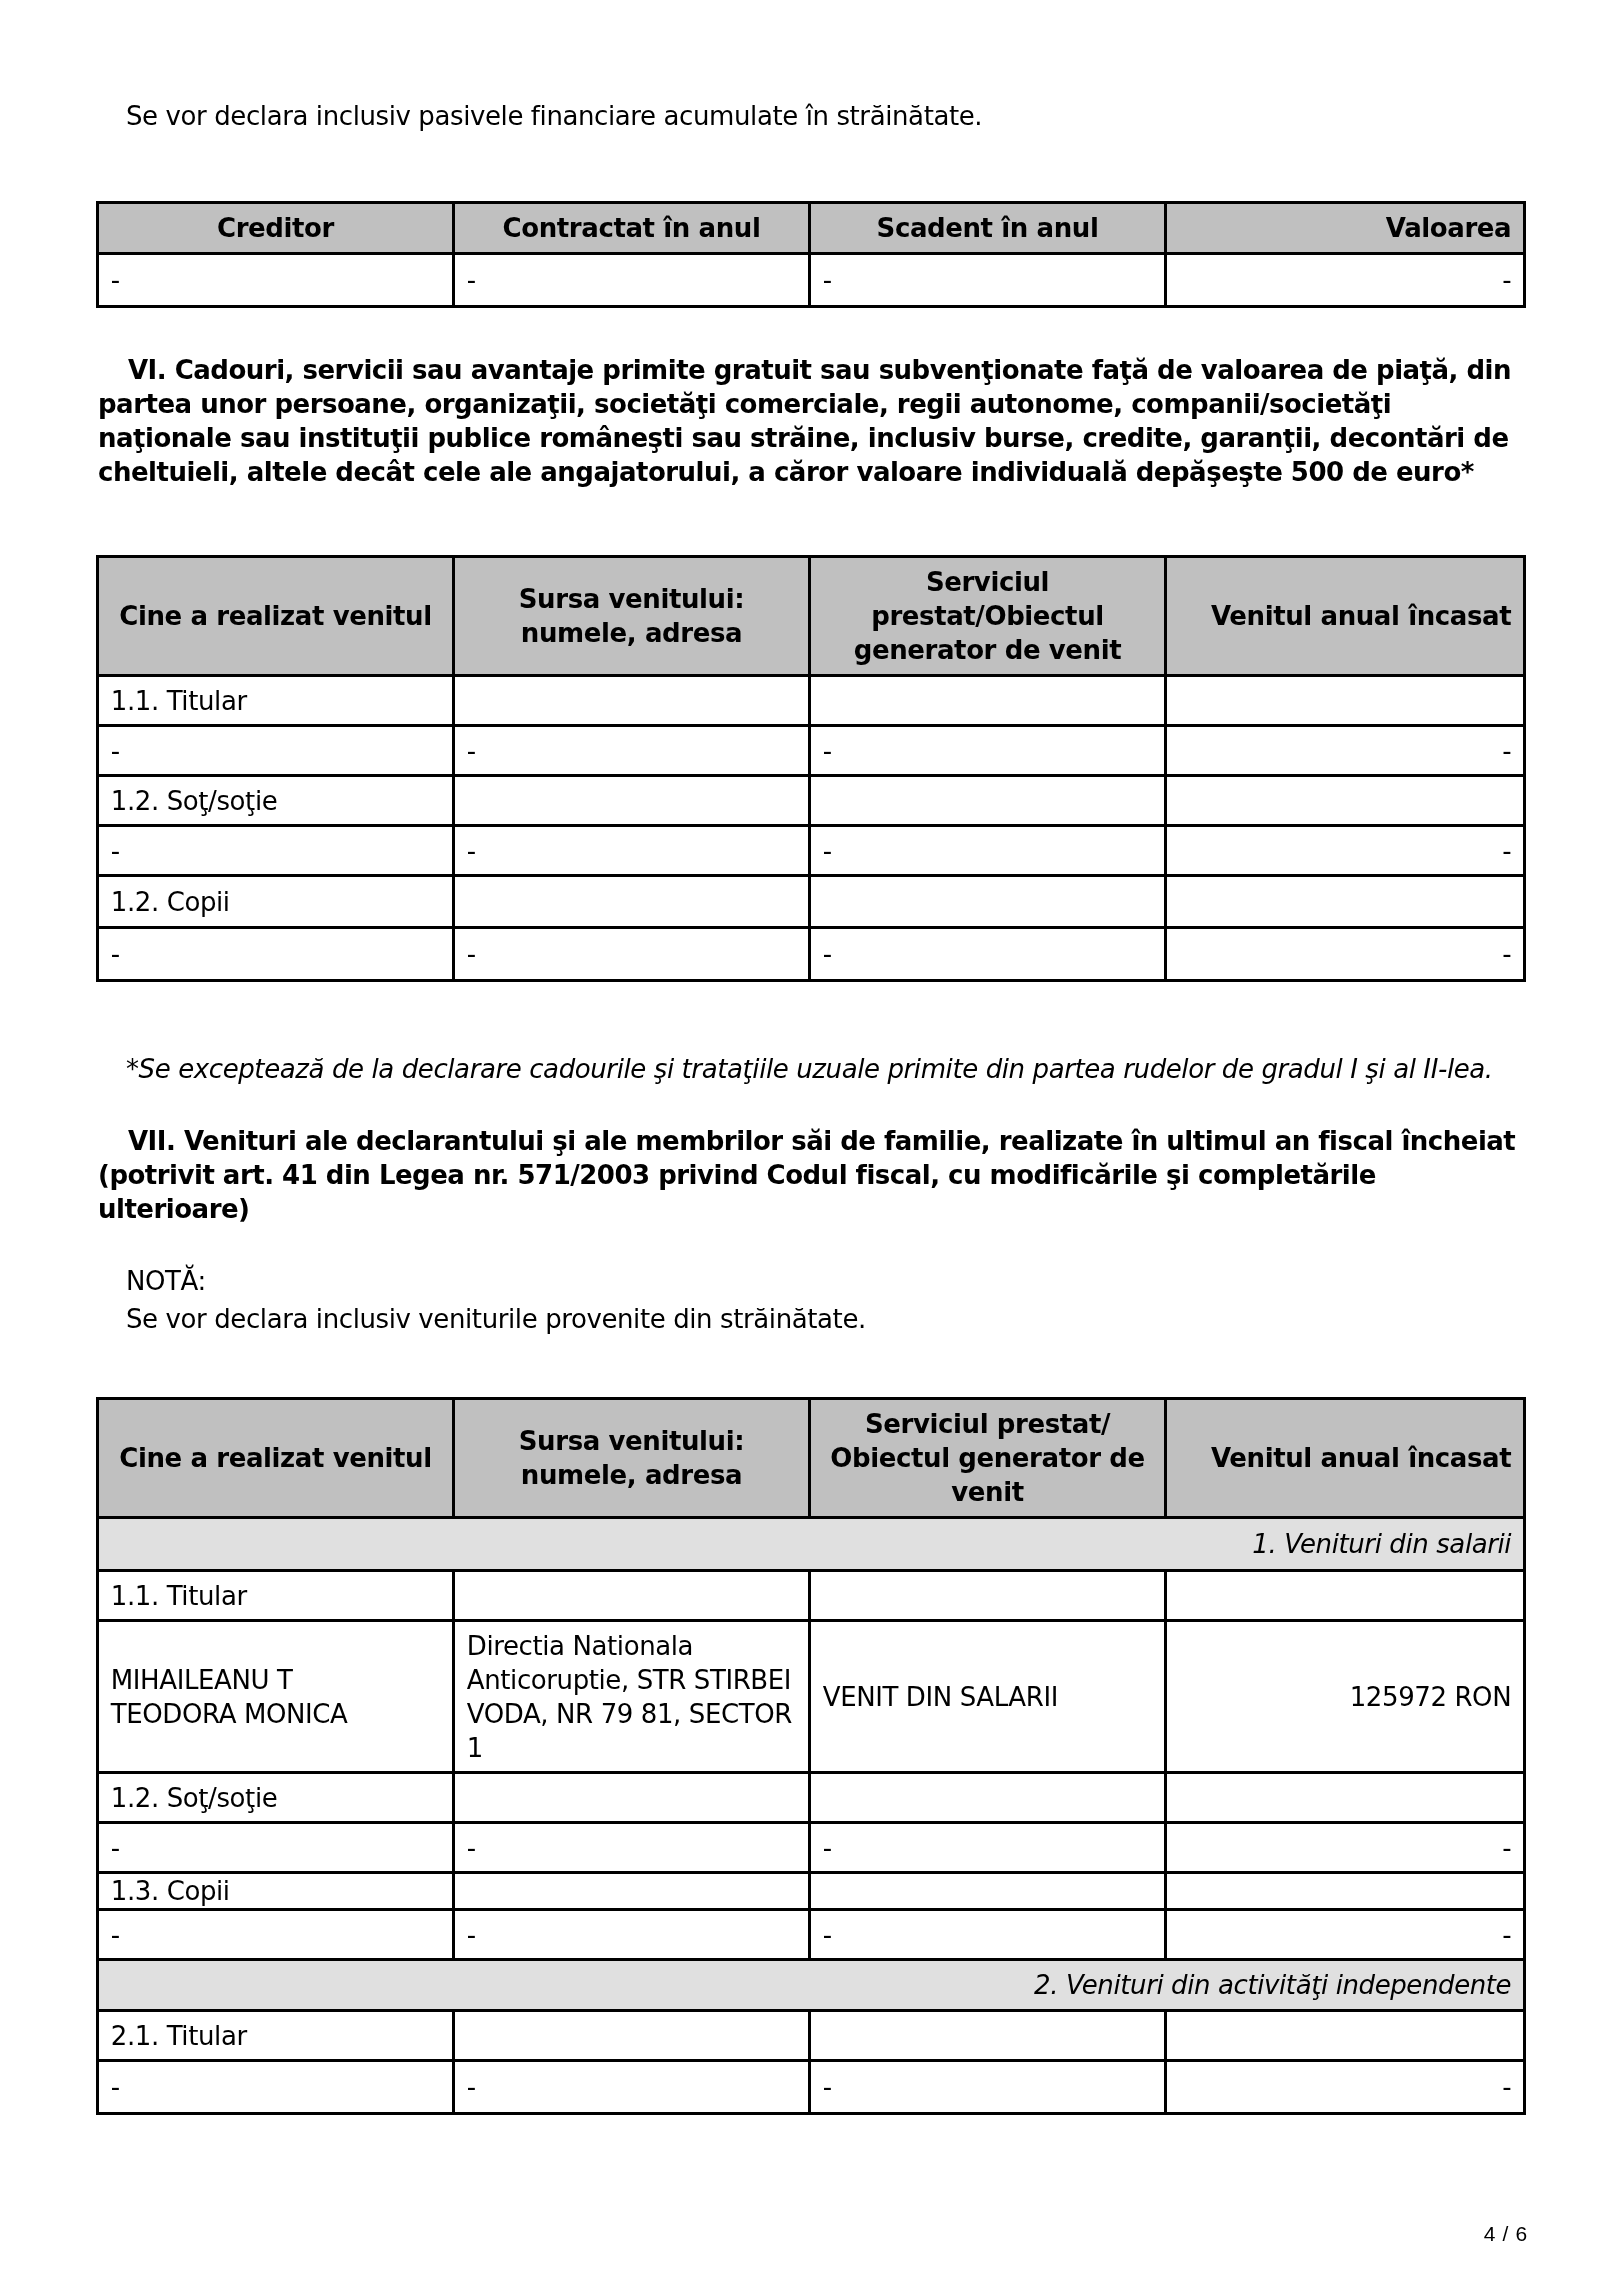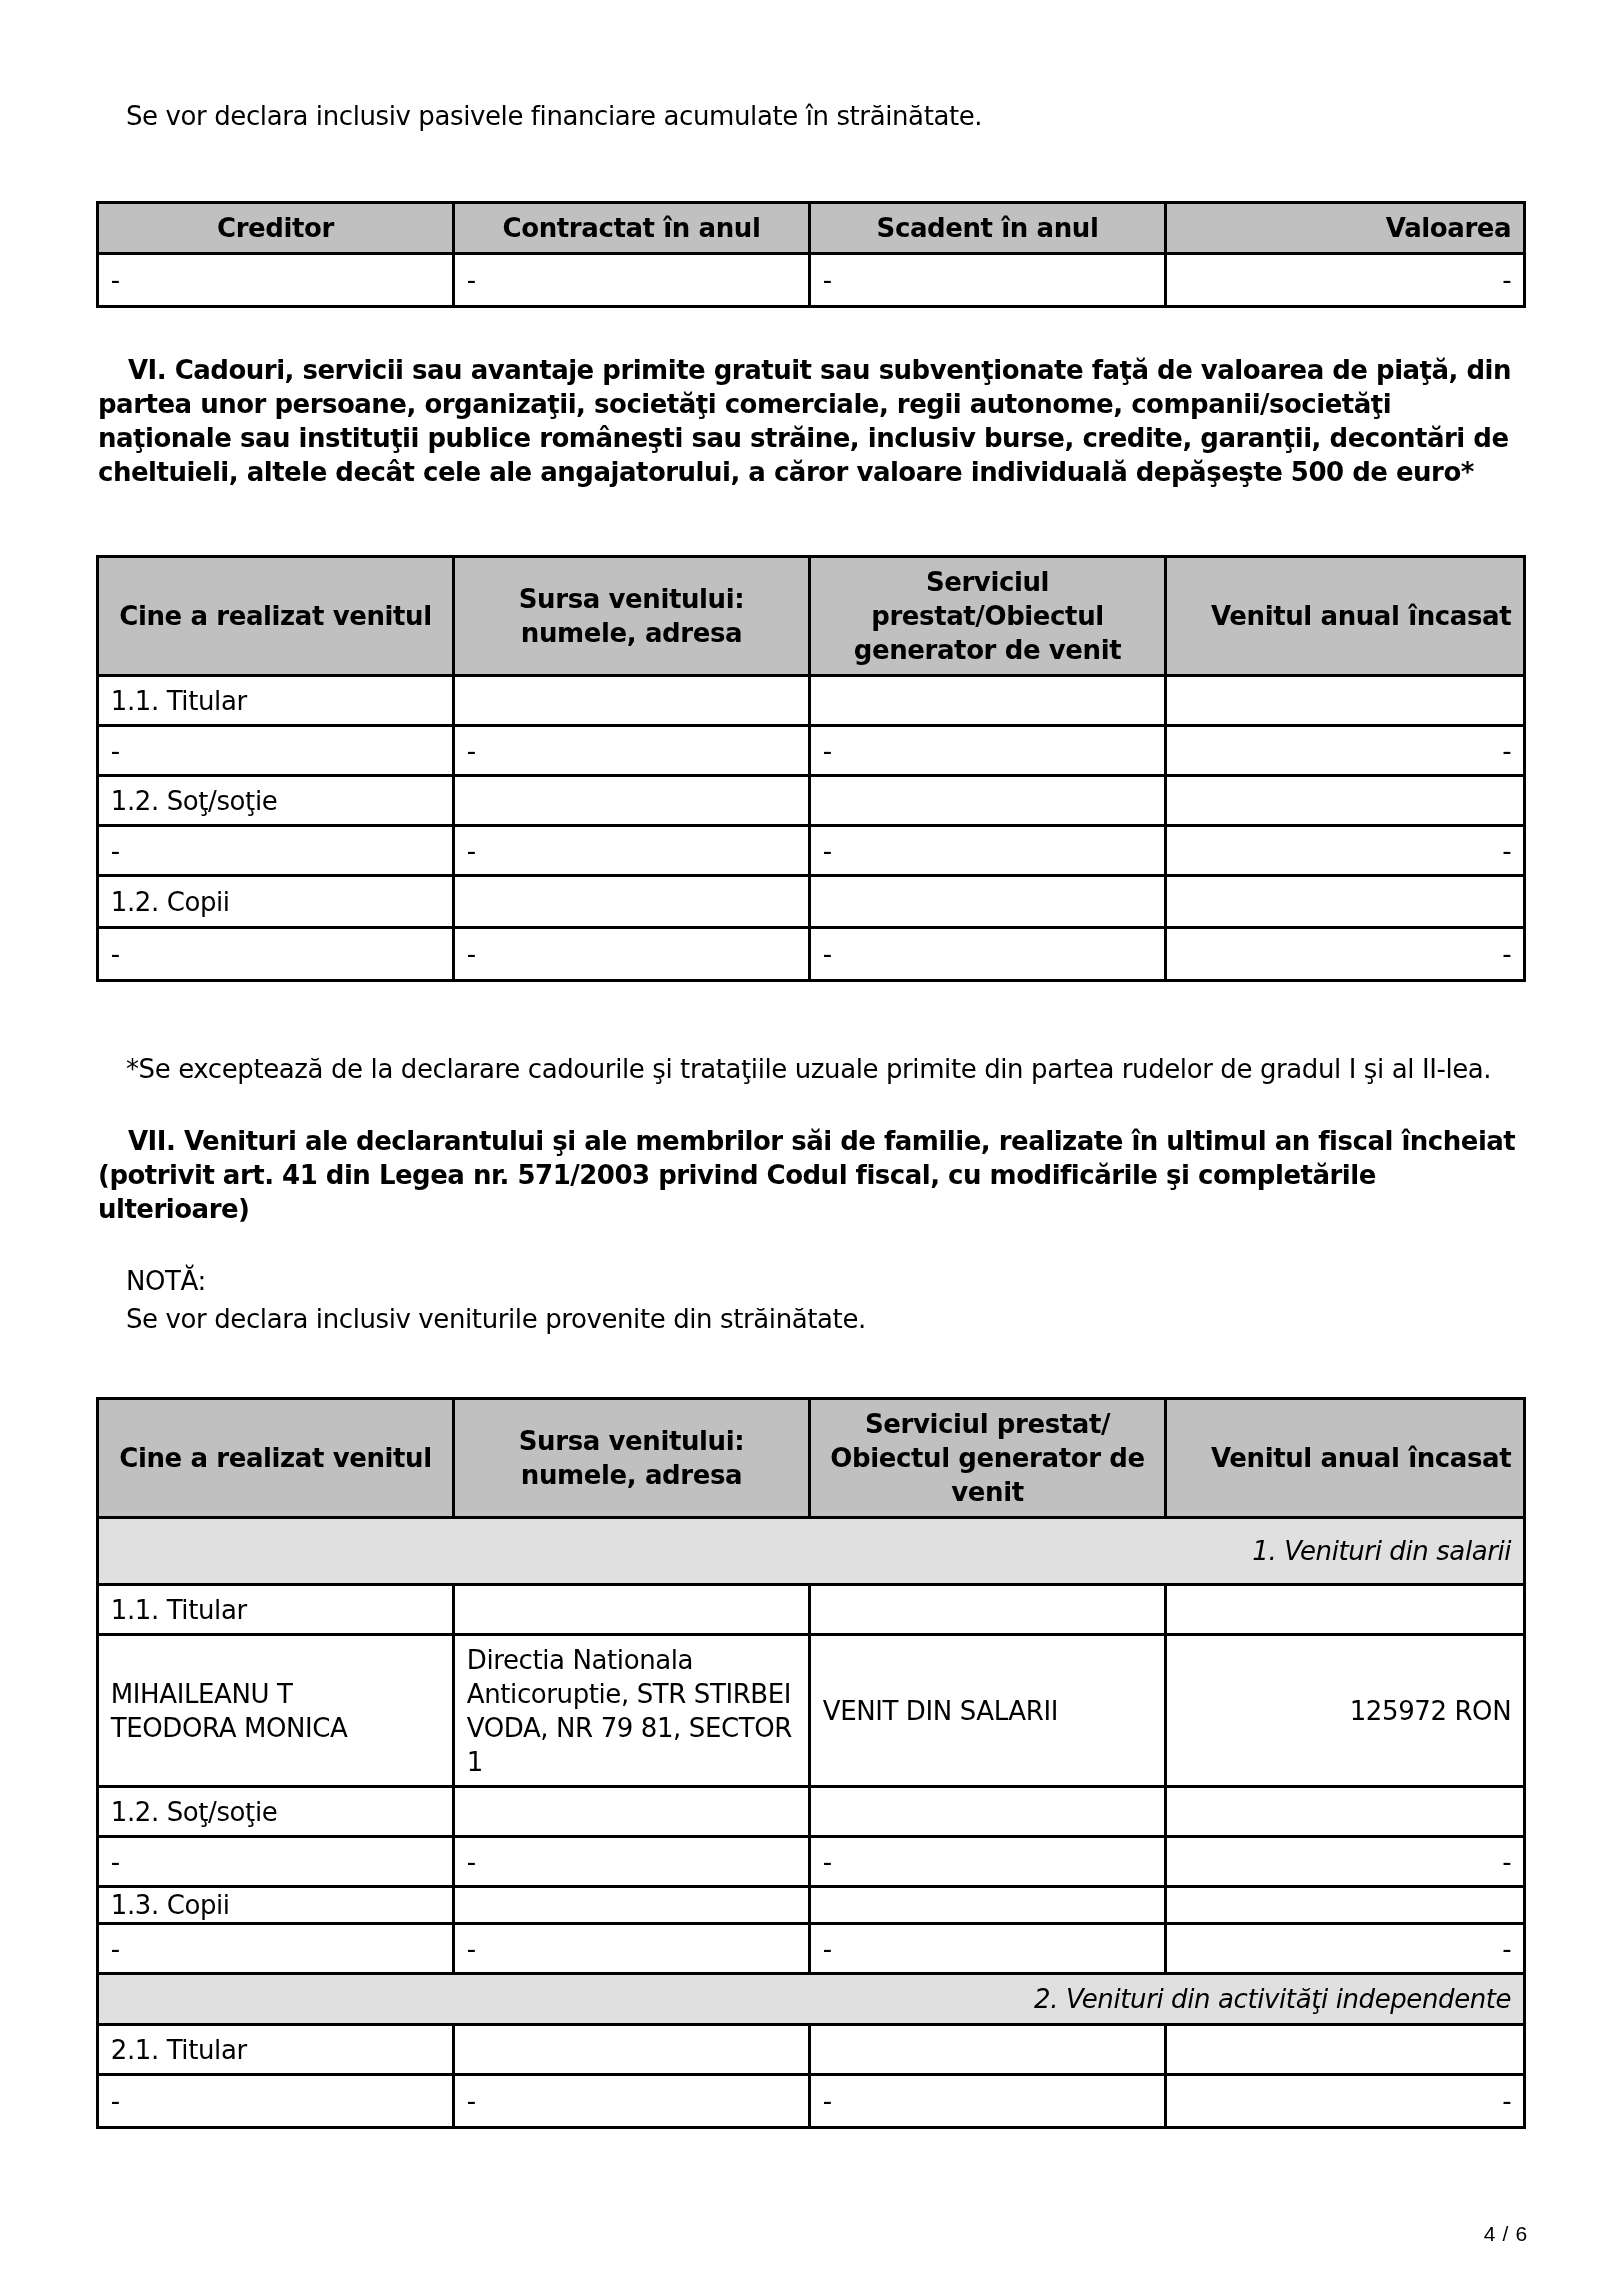--- a/index.html
+++ b/index.html
@@ -5,21 +5,21 @@
   html, body { margin: 0; padding: 0; background: #ffffff; }
   body {
     width: 1622px; height: 2295px; position: relative; overflow: hidden;
     font-family: "DejaVu Sans", "Liberation Sans", sans-serif;
     color: #000;
   }
   .page { position: absolute; left: 0; top: 0; width: 1622px; height: 2295px; }
   .txt { position: absolute; font-size: 26px; line-height: 34px; white-space: nowrap; letter-spacing: -0.4px; }
   .para { position: absolute; left: 98px; width: 1433px; font-size: 26px; line-height: 34px; font-weight: bold; letter-spacing: -0.5px; }
   .para .indent { display: inline-block; width: 30px; }
-  .italic { }
+  .italic { font-style: italic; }
   table.grid {
     position: absolute; left: 96px; width: 1430px;
     border-collapse: separate; border-spacing: 0;
     border: 3.3px solid #000; table-layout: fixed;
   }
   table.grid td, table.grid th {
     border-right: 3.3px solid #000; border-bottom: 3.3px solid #000;
     font-size: 26px; line-height: 34px; letter-spacing: -0.4px;
     padding: 0 11.8px; vertical-align: middle; text-align: left;
     overflow: hidden;
@@ -140,21 +140,21 @@
         <col style="width:25%">
         <col style="width:25%">
       </colgroup>
     <tbody>
         <tr style="height:119px;">
       <th>Cine a realizat venitul</th>
       <th>Sursa venitului: numele, adresa</th>
       <th>Serviciul prestat/ Obiectul generator de venit</th>
       <th>Venitul anual încasat</th>
     </tr>
-    <tr style="height:67px;margin-top:41px;">
+    <tr style="height:53px;margin-top:41px;">
       <td class="sub" colspan="4">1. Venituri din salarii</td>
     </tr>
     <tr style="height:50px;">
       <td>1.1. Titular</td>
       <td></td>
       <td></td>
       <td></td>
     </tr>
     <tr style="height:152px;">
       <td style="white-space:normal; padding-right:39px;">MIHAILEANU T TEODORA MONICA</td>

